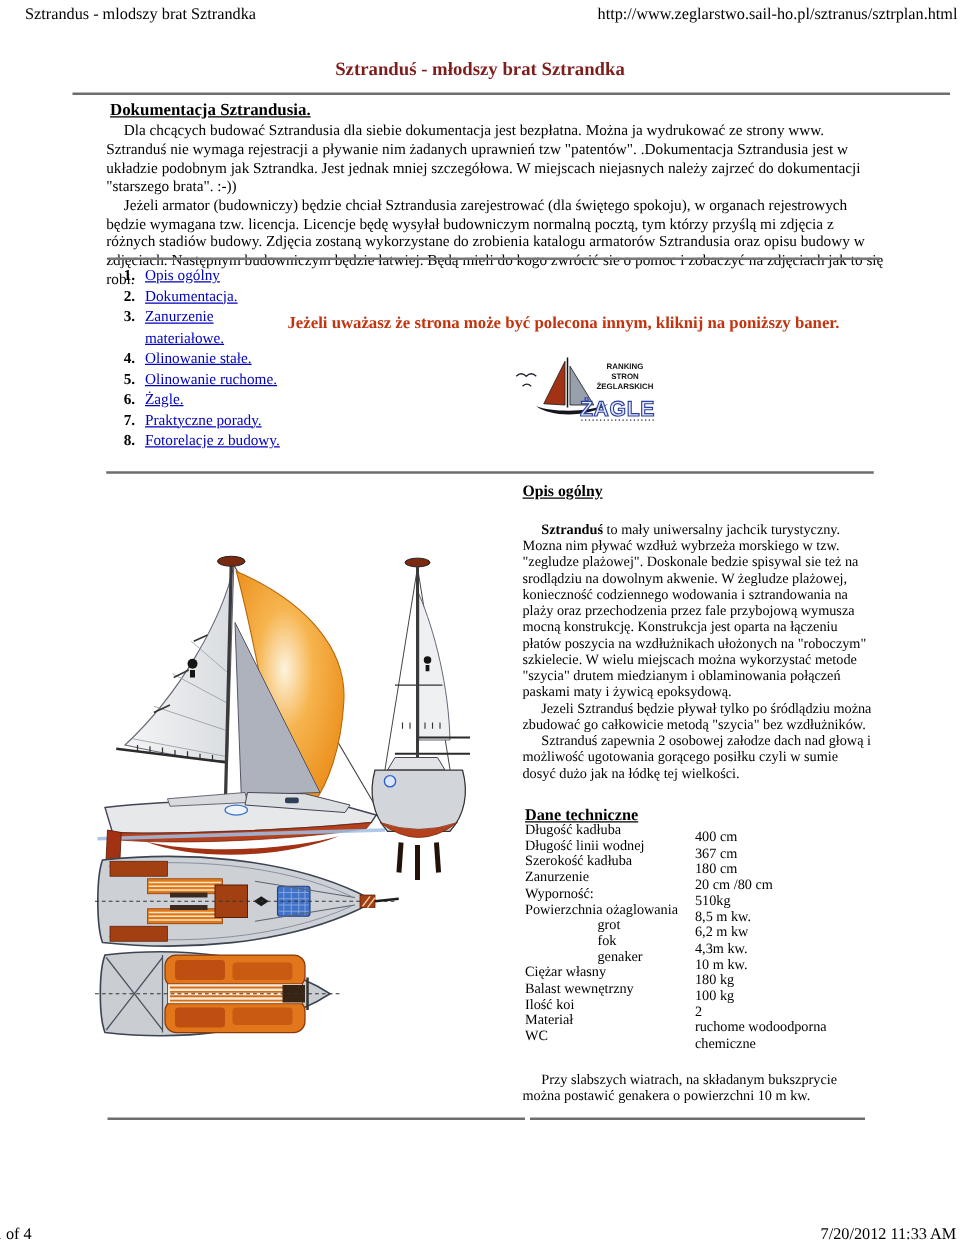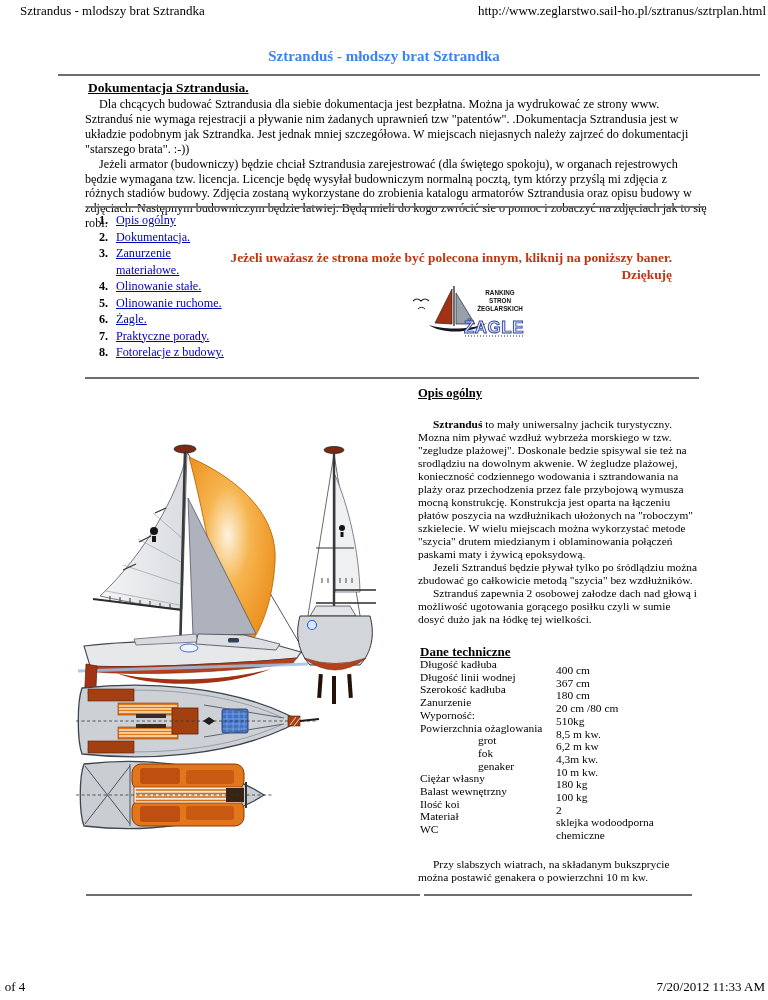--- a/index.html
+++ b/index.html
@@ -2,36 +2,36 @@
 <html><head>
 <meta charset="utf-8">
 <style>
   html,body{margin:0;padding:0;background:#ffffff;}
   .page{position:relative;width:768px;height:1000px;background:#fff;overflow:hidden;
         font-family:"Liberation Serif",serif;color:#000;}
   .hdr{position:absolute;top:3px;font-size:13px;white-space:nowrap;}
   .hdr-left{left:20px;}
   .hdr-right{right:2px;}
   .page-title{position:absolute;top:48px;left:0;width:100%;text-align:center;
-        font-weight:bold;font-size:15px;color:#3b82f6;}
+        font-weight:bold;font-size:15px;color:#7f1d1d;}
   .rule{position:absolute;height:0;border-top:2px solid #6e6e6e;}
   #hr1{top:74px;left:58px;width:702px;}
   #hr2{top:206px;left:86px;width:618px;border-top-color:#777;}
   #hr3{top:377px;left:85px;width:614px;}
   #hr4a{top:894px;left:86px;width:334px;}
   #hr4b{top:894px;left:424px;width:268px;}
   .doc-heading{position:absolute;top:80px;left:88px;font-weight:bold;font-size:13.5px;
         text-decoration:underline;}
   .doc-paras{position:absolute;top:97px;left:85px;width:622px;font-size:12.2px;line-height:14.9px;}
   .doc-paras p{margin:0;text-indent:14px;}
   .toc{position:absolute;top:212px;left:99px;font-size:12.2px;}
   .toc-row{display:flex;line-height:16.5px;}
   .toc-num{width:17px;font-weight:bold;}
   .toc-link{display:block;width:120px;color:#0000bb;text-decoration:underline;cursor:pointer;}
-  .promo{position:absolute;left:230px;width:442px;text-align:right;color:#c23410;
+  .promo{position:absolute;left:230px;width:442px;text-align:left;color:#c23410;
         font-weight:bold;font-size:13.4px;}
   #promo1{top:250px;}
   #promo2{top:267px;}
   .banner{position:absolute;left:405px;top:282px;width:122px;height:58px;cursor:pointer;}
   .opis-heading{position:absolute;top:386px;left:418px;font-size:12.6px;font-weight:bold;
         text-decoration:underline;}
   .opis-body{position:absolute;top:418px;left:418px;width:281px;font-size:11.4px;line-height:13px;}
   .opis-body p{margin:0;text-indent:15px;}
   .dane-heading{position:absolute;top:644px;left:420px;font-size:13px;font-weight:bold;
         text-decoration:underline;}
@@ -94,21 +94,20 @@
       <span class="toc-num">7.</span>
       <a class="toc-link">Praktyczne porady.</a>
       </div>
     <div class="toc-row">
       <span class="toc-num">8.</span>
       <a class="toc-link">Fotorelacje z budowy.</a>
       </div>
   </div>
 
   <div class="promo" id="promo1">Jeżeli uważasz że strona może być polecona innym, kliknij na poniższy baner.</div>
-  <div class="promo" id="promo2">Dziękuję</div>
 
   <svg class="banner" viewBox="0 0 122 58" xmlns="http://www.w3.org/2000/svg">
     <g>
       <path d="M8,19 q4,-4 8,0 q4,-4 8,0" stroke="#223" fill="none" stroke-width="1.1"></path>
       <path d="M13,27 q3.5,-3.5 7,0" stroke="#223" fill="none" stroke-width="1"></path>
       <line x1="49" y1="4" x2="49" y2="44" stroke="#111" stroke-width="1.2"></line>
       <polygon points="30,41 47,7 47,42" fill="#a33214" stroke="#222" stroke-width="0.7"></polygon>
       <polygon points="51,42 51,11 70,42" fill="#98a0ac" stroke="#222" stroke-width="0.7"></polygon>
       <path d="M24,43 C36,52 66,52 82,41 C66,48 38,48 24,43 Z" fill="#15151f"></path>
     </g>
@@ -301,21 +300,21 @@
     <span>180 cm</span>
     <span>20 cm /80 cm</span>
     <span>510kg</span>
     <span>8,5 m kw.</span>
     <span>6,2 m kw</span>
     <span>4,3m kw.</span>
     <span>10 m kw.</span>
     <span>180 kg</span>
     <span>100 kg</span>
     <span>2</span>
-    <span>sklejka wodoodporna</span>
+    <span>ruchome wodoodporna</span>
     <span>chemiczne</span>
   </div>
 
   <div class="note">
     <p>Przy slabszych wiatrach, na składanym bukszprycie można postawić genakera o powierzchni 10 m kw.</p>
   </div>
 
   <div class="rule" id="hr4a"></div>
   <div class="rule" id="hr4b"></div>
 

